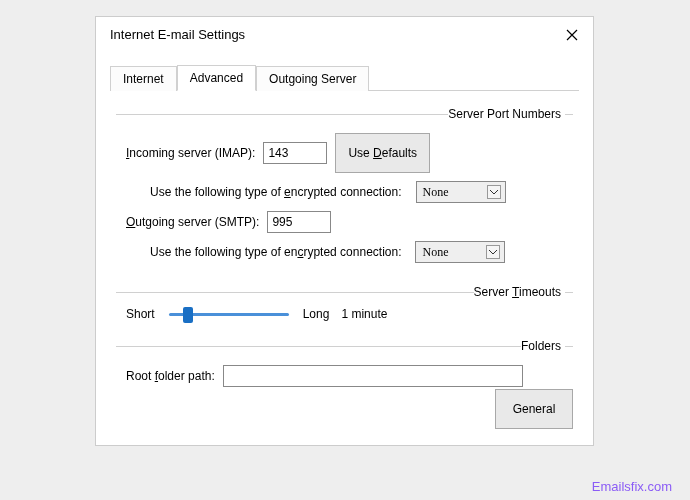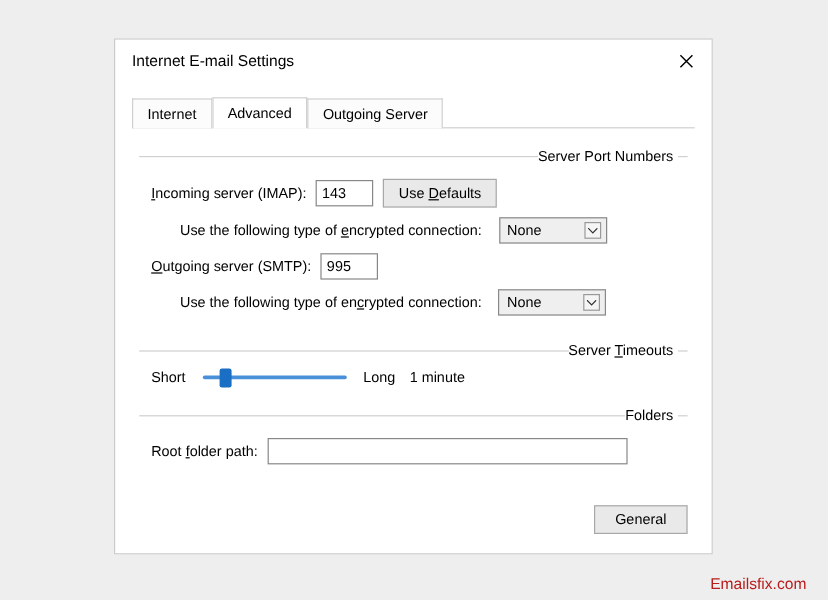--- a/index.html
+++ b/index.html
@@ -9,21 +9,21 @@
     height: 500px;
     background: #eeeeee;
     font-family: "Segoe UI", Tahoma, sans-serif;
     font-size: 12px;
     color: #000;
     position: relative;
   }
   .dialog {
     position: absolute;
     left: 95px;
-    top: 32px;
+    top: 16px;
     width: 499px;
     height: 430px;
     background: #fff;
     border: 1px solid #ccc;
   }
   .titlebar {
     display: flex;
     justify-content: space-between;
     align-items: center;
     padding: 10px 14px 6px 14px;
@@ -77,46 +77,47 @@
   }
   .row {
     display: flex;
     align-items: center;
     gap: 8px;
     margin: 4px 0 8px 6px;
   }
   .row.indent { margin-left: 30px; }
   .txt-input {
     height: 22px;
-    width: 48px;
+    width: 64px;
     border: 1px solid #888;
     padding: 1px 4px;
     font: inherit;
     text-align: left;
   }
   .txt-input.wide { width: 300px; }
   .btn {
-    height: 24px;
+    height: 40px;
     padding: 0 12px;
     background: #e9e9e9;
     border: 1px solid #a8a8a8;
     font: inherit;
     cursor: pointer;
   }
   .select {
     height: 22px;
     width: 90px;
     border: 1px solid #888;
     background: #efefef;
     display: flex;
     align-items: center;
     justify-content: space-between;
     padding: 0 4px 0 6px;
     cursor: pointer;
     margin-left: 6px;
+    font-family: Liberation Serif, serif;
   }
   .chev { width: 14px; height: 14px; border: 1px solid #999; display:flex; align-items:center; justify-content:center; background:#f5f5f5;}
   .chev svg { display:block; }
   .slider-track {
     width: 120px;
     height: 3px;
     background: #4a90d9;
     position: relative;
     border-radius: 2px;
     margin: 0 6px;
@@ -143,21 +144,21 @@
     display: flex;
     gap: 12px;
   }
   .footer .btn { width: 78px; }
   .footer .btn.primary { border: 2px solid #1a6fc4; background: #e9e9e9; }
   .watermark {
     position: absolute;
     right: 18px;
     bottom: 6px;
     font-size: 13px;
-    color: #b91c1c;
+    color: #8b5cf6;
   }
   .u { text-decoration: underline; }
 </style>
 </head>
 <body>
 
 <div class="dialog">
 
   <div class="titlebar">
     <div class="title">Internet E-mail Settings</div>

